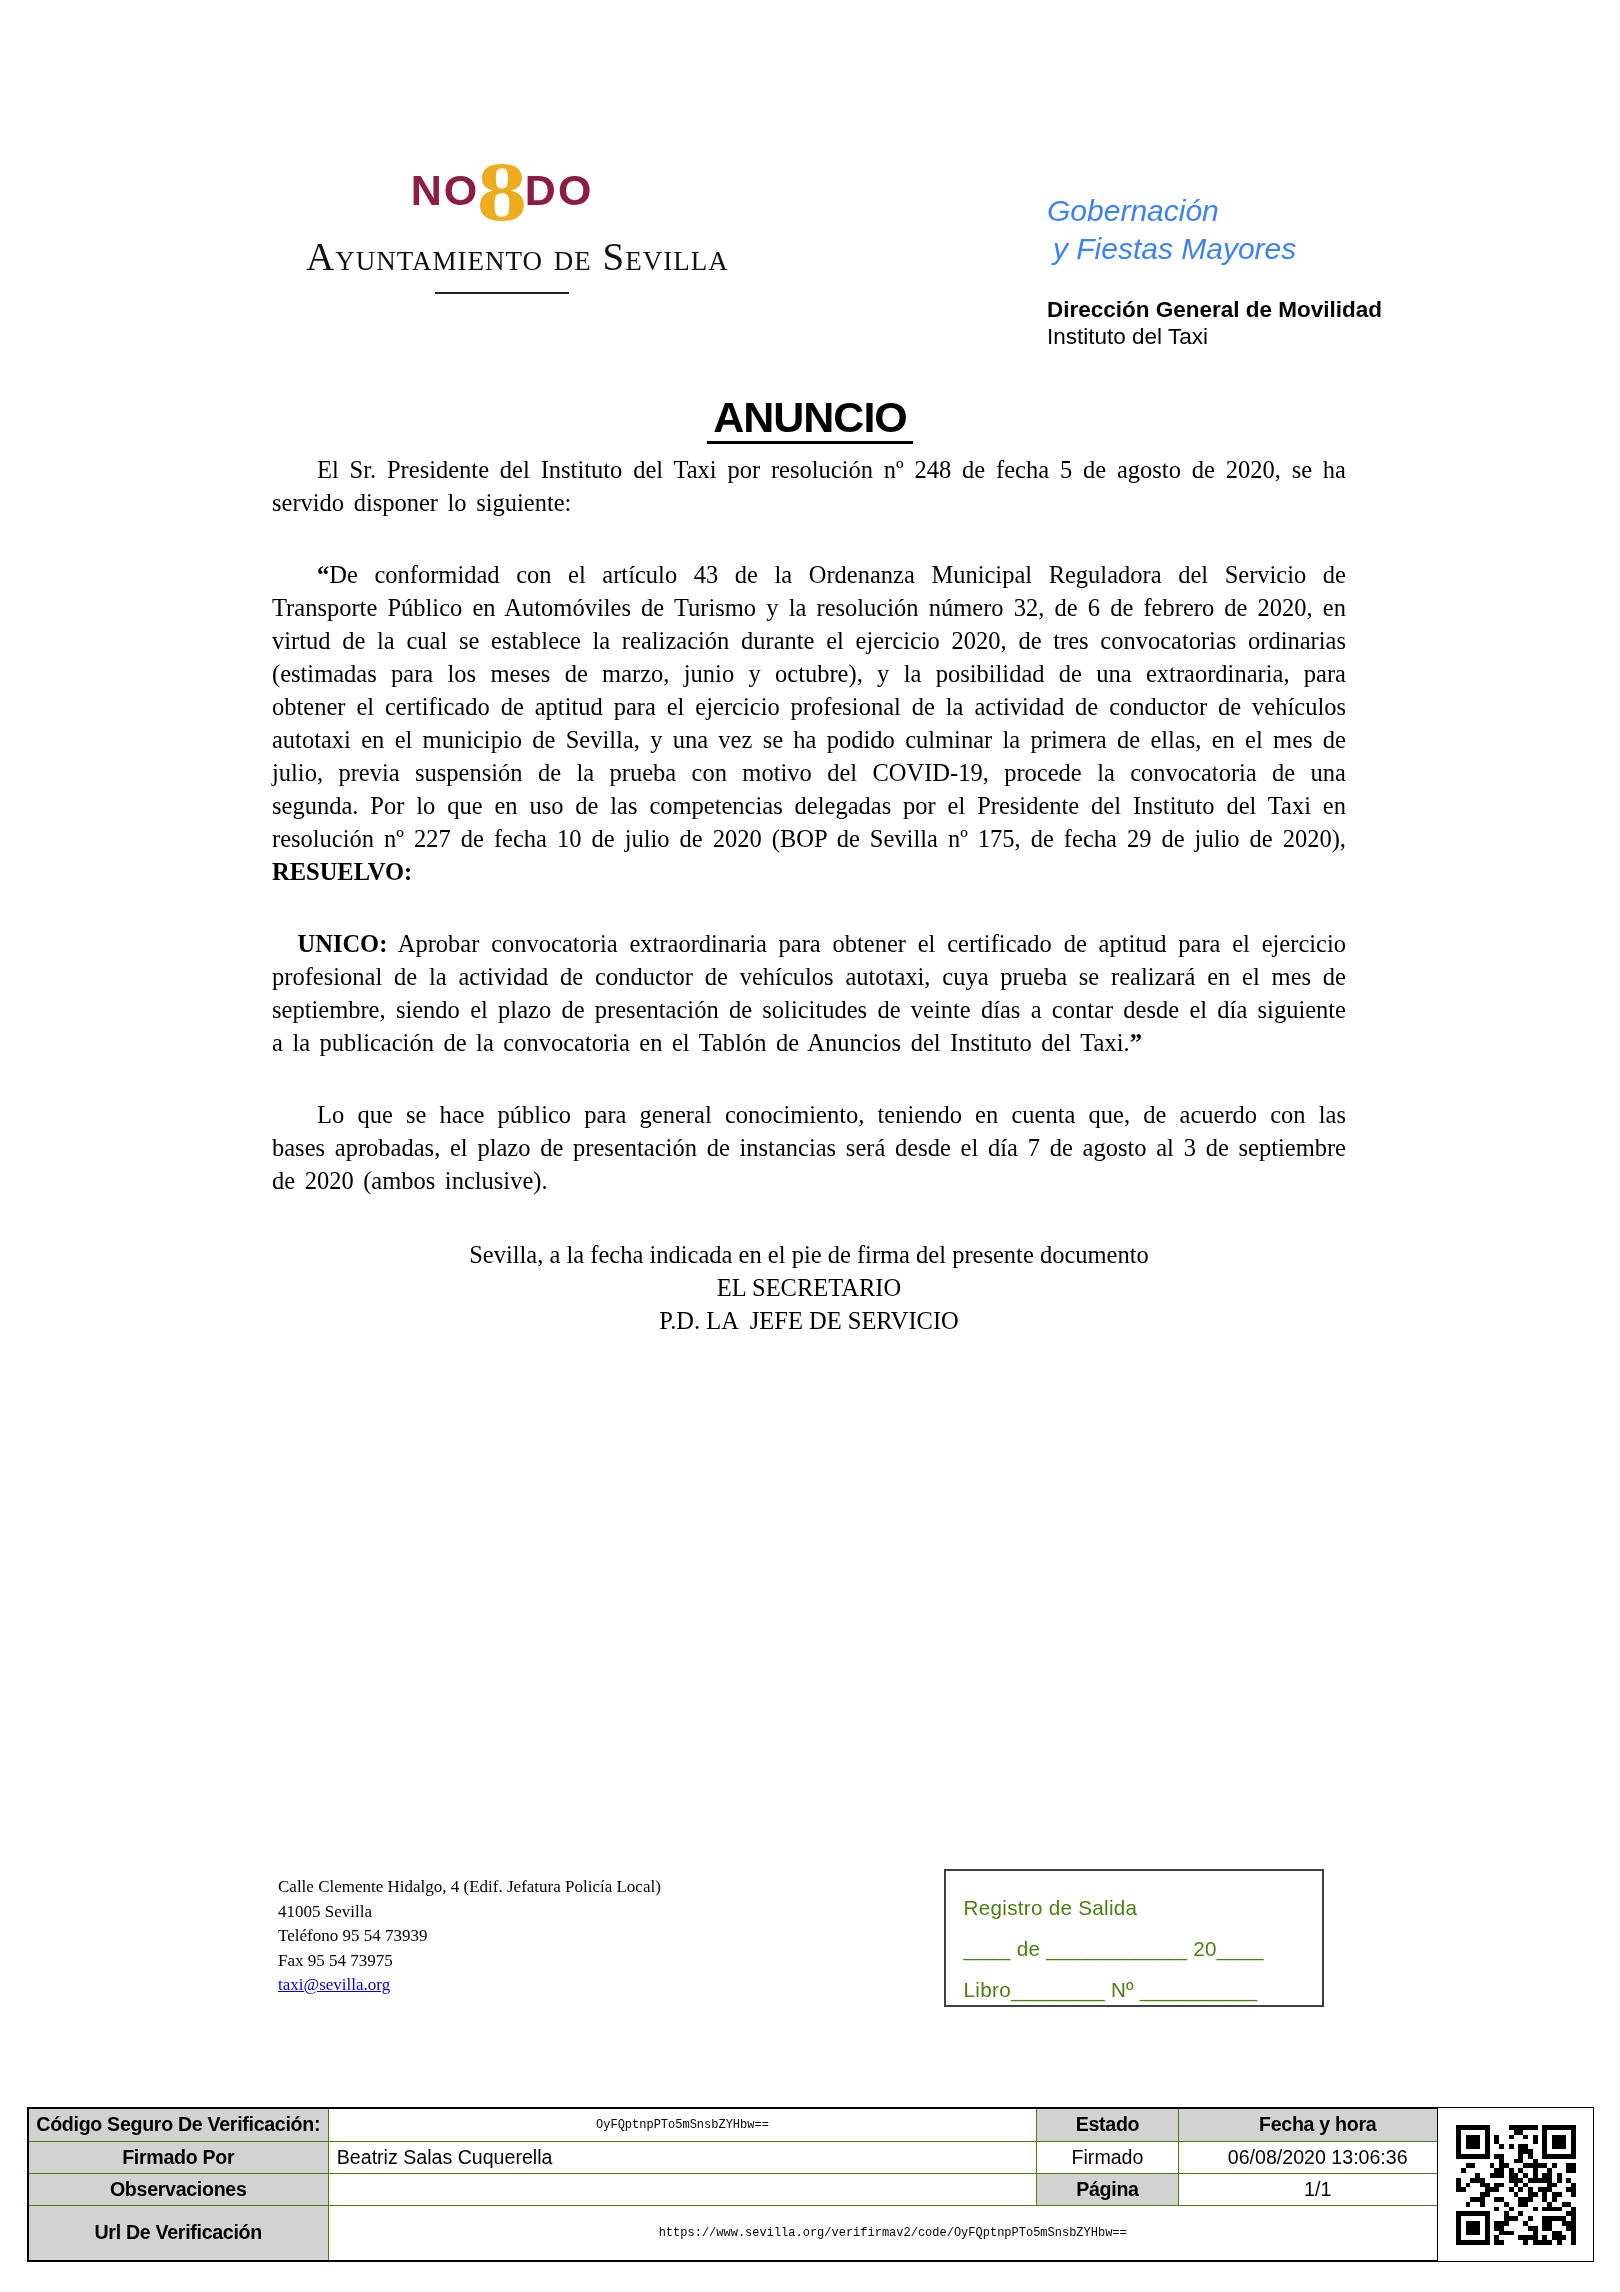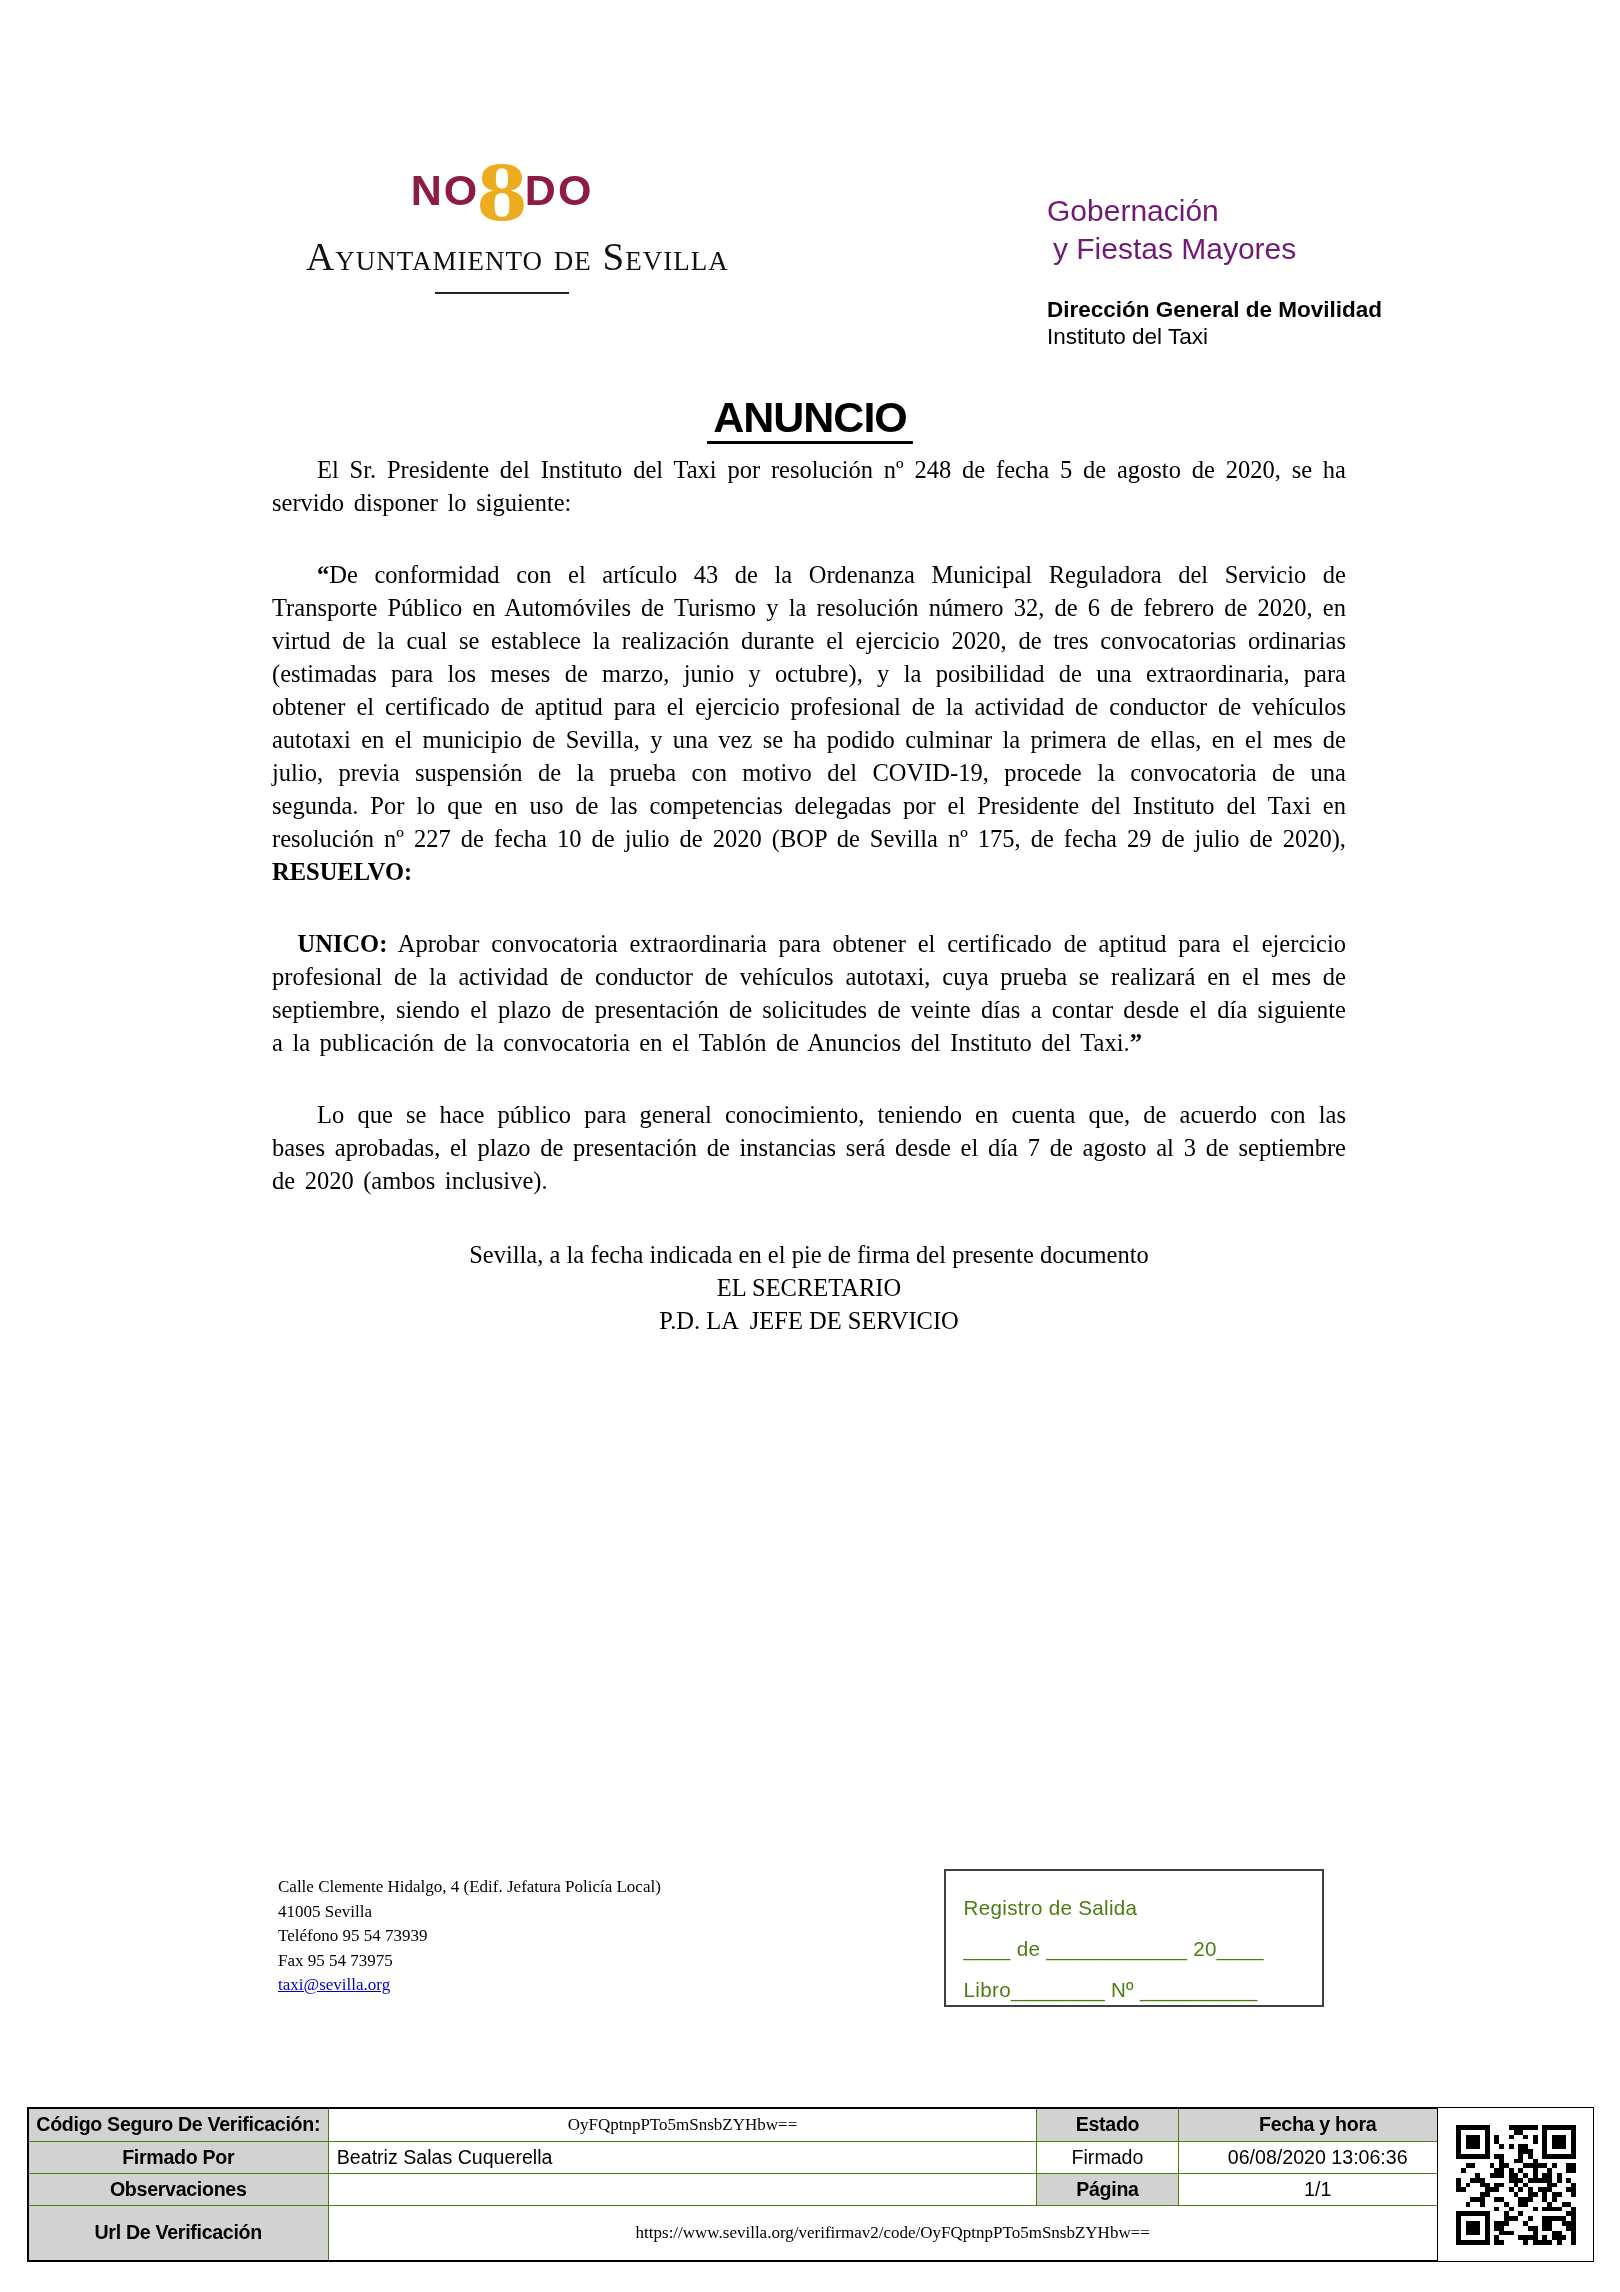--- a/index.html
+++ b/index.html
@@ -25,21 +25,21 @@
   }
   .org-name{
     margin-top:15px;
     font-family:"Liberation Serif", serif;
     font-variant:small-caps;
     font-size:39px;letter-spacing:1px;color:#111;line-height:1;
     white-space:nowrap;
   }
   .logo-divider{width:134px;height:0;border-top:2px solid #222;margin:15.7px auto 0 auto;}
   .header-right{position:absolute;left:1047px;top:192px;font-family:"Liberation Sans", sans-serif;}
-  .hr-main{font-size:30px;line-height:38px;color:#701a75;}
+  .hr-main{font-size:30px;line-height:38px;color:#3b82f6;font-style:italic;}
   .hr-dept{margin-top:28px;font-size:22.5px;line-height:27.4px;}
   .hr-dept .bold{font-weight:bold;}
   
   .title-wrap{position:absolute;left:0;top:388px;width:1620px;text-align:center;margin-top:8px;}
   .doc-title{
     display:inline-block;
     font-family:"Liberation Sans", sans-serif;font-weight:bold;
     font-size:43px;letter-spacing:-1px;
     border-bottom:3.9px solid #000;padding:0 5.9px 2px 5.9px;line-height:1;
   }
@@ -73,21 +73,21 @@
     font-family:"Liberation Sans", sans-serif;font-size:19.6px;
   }
   .footer-table td{
     border:1px solid #4d7c0f;padding:0 7.8px;height:31px;
     overflow:hidden;white-space:nowrap;
   }
   .footer-table{border:2.9px solid #000;}
   .cell-label{background:#D2D2D2;font-weight:bold;text-align:center;letter-spacing:-0.3px;}
   .cell-val{background:#fff;text-align:center;}
   .cell-val.left{text-align:left;}
-  .mono{font-family:Liberation Serif, serif;font-size:17px;letter-spacing:0;}
+  .mono{font-family:Liberation Mono, monospace;font-size:12px;letter-spacing:0;}
   .row-tall td{height:54px;}
   .qr-box{
     position:absolute;left:1437px;top:2107px;width:157px;height:155px;
     border:1px solid #000;box-sizing:border-box;background:#fff;
     display:flex;align-items:center;justify-content:center;
   }
   .qr-box svg{width:120px;height:120px;}
 </style>
 </head>
 <body>

